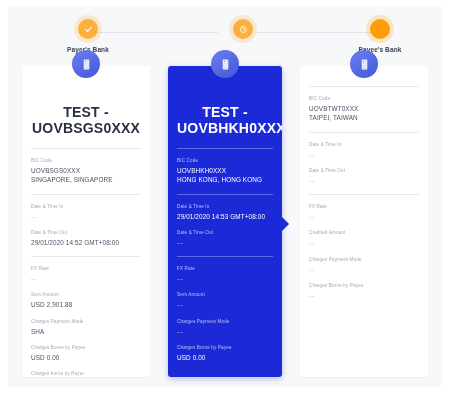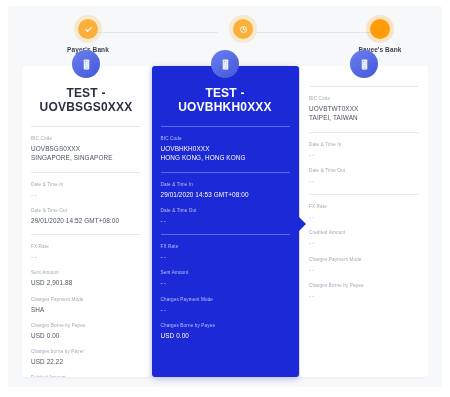--- a/index.html
+++ b/index.html
@@ -97,21 +97,21 @@
     display: flex;
     justify-content: space-between;
     padding: 0 14px;
     box-sizing: border-box;
   }
 
   .card-col {
     position: relative;
     width: 128px;
   }
-  .card-col.mid { width: 114px; padding-left: 33px; }
+  .card-col.mid { width: 114px; }
 
   .avatar {
     position: absolute;
     top: -16px;
     left: 50%;
     transform: translateX(-50%);
     width: 28px;
     height: 28px;
     border-radius: 50%;
     background: linear-gradient(145deg,#6b7ff0,#4457d8);
@@ -135,25 +135,25 @@
     overflow: hidden;
     box-shadow: 0 1px 2px rgba(20,30,60,0.05);
   }
   .card.active {
     background: #1b29d6;
     box-shadow: 0 2px 6px rgba(27,41,214,0.28);
   }
 
   .card-title {
     text-align: center;
-    font-size: 12px;
+    font-size: 14px;
     font-weight: 700;
     color: #2a3042;
     letter-spacing: 0.2px;
-    margin-top: 0;
+    margin-top: 18px;
     margin-bottom: 12px;
   }
   .card.active .card-title { color: #ffffff; }
 
   .divider {
     height: 1px;
     background: #e7e9ee;
     margin: 0 0 9px 0;
   }
   .card.active .divider { background: #5b6ae8; }

